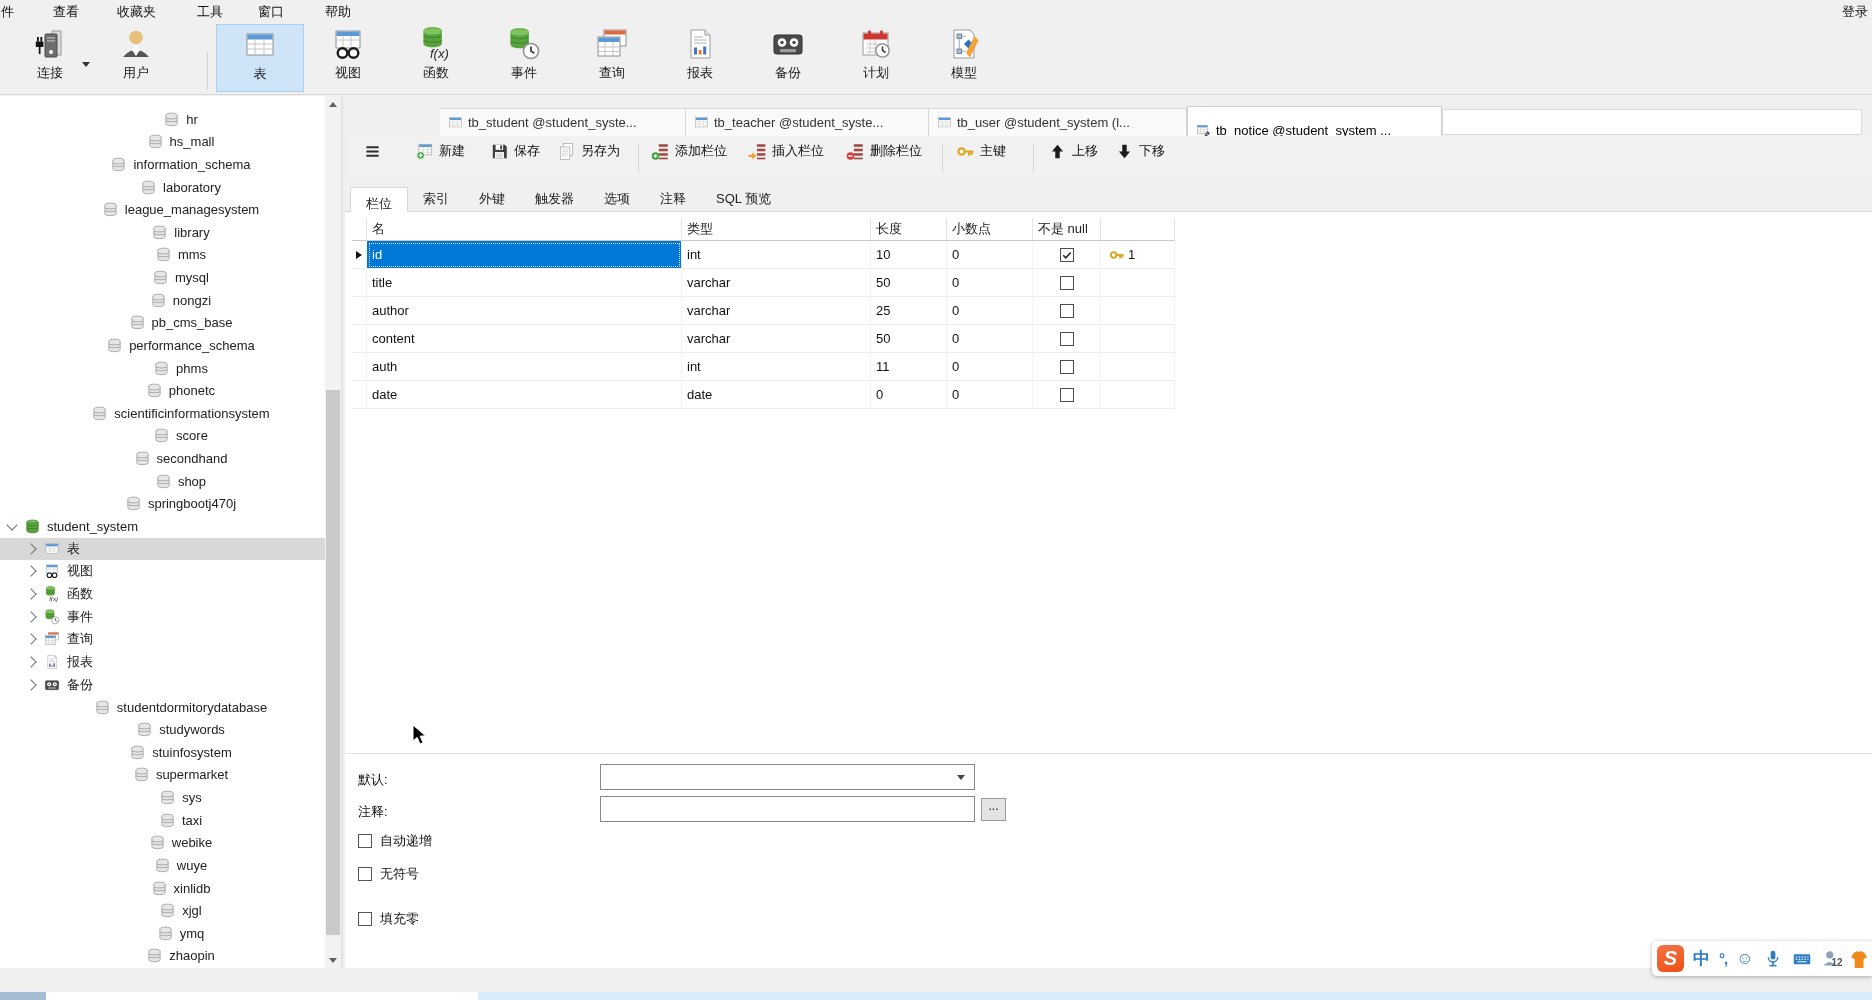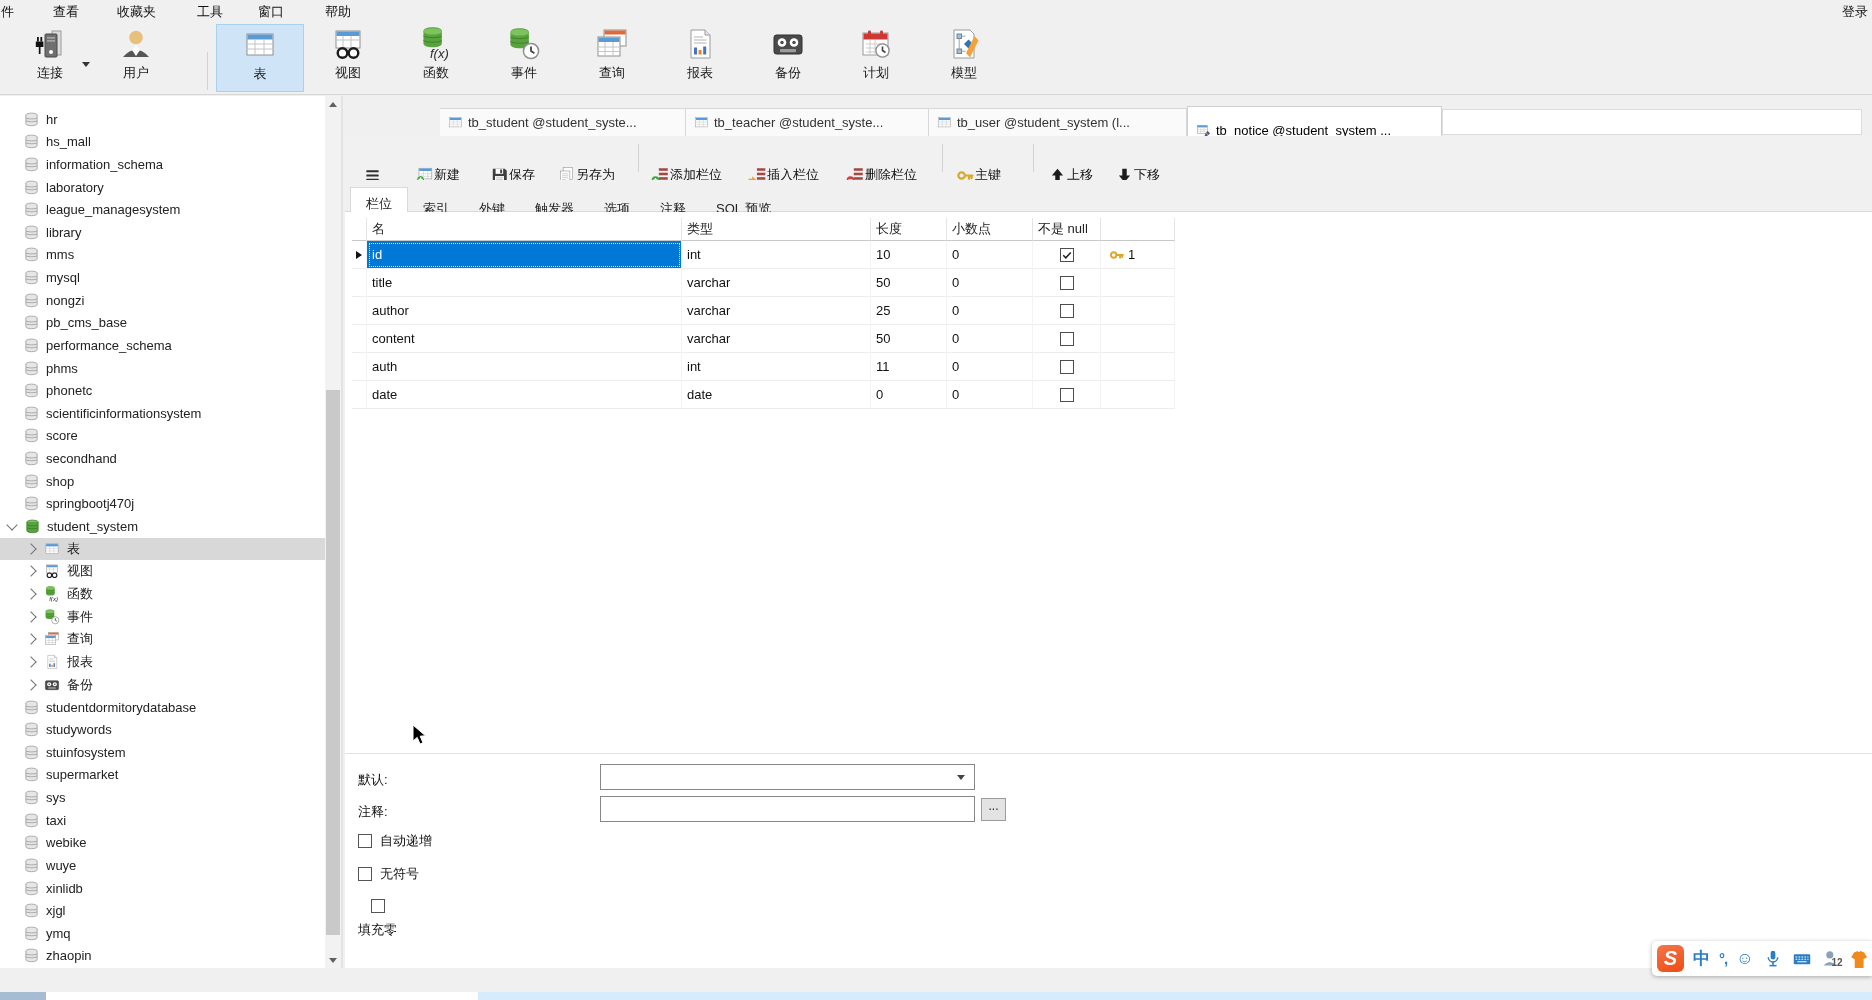--- a/index.html
+++ b/index.html
@@ -24,21 +24,21 @@
   .tb-vsep{position:absolute;top:30px;left:207px;width:1px;height:38px;background:#d2d2d2;}
   .conn-arrow{position:absolute;left:76px;top:38px;width:0;height:0;border-left:4px solid transparent;border-right:4px solid transparent;border-top:5px solid #333;}
 
   
   .sidebar{position:absolute;left:0;top:96px;width:341px;height:872px;background:#fff;overflow:hidden;}
   .side-list{position:absolute;left:0;top:12px;width:325px;}
   .srow{height:22.62px;display:flex;align-items:center;font-size:13px;color:#222;white-space:nowrap;}
   .srow.sel{background:#d8d8d8;}
   .srow .dbic{width:15px;height:15px;margin-right:7px;flex:0 0 auto;}
   .srow .dbic svg{width:15px;height:15px;}
-  .srow.db{padding-left:24px;}
+  .srow.db{padding-left:37px;justify-content:center;}
   .srow.opendb{padding-left:8px;}
   .srow.child{padding-left:27px;}
   .chev{width:7px;height:7px;border-right:1.6px solid #727272;border-bottom:1.6px solid #727272;flex:0 0 auto;margin-right:9px;}
   .chev.right{transform:rotate(-45deg);}
   .chev.down{transform:rotate(45deg);margin-top:-3px;}
   .tree-ic{width:16px;height:16px;margin-right:7px;flex:0 0 auto;}
   .tree-ic svg{width:16px;height:16px;}
   .side-scroll{position:absolute;left:325px;top:96px;width:16px;height:872px;background:#f2f2f2;}
   .sarr{position:absolute;left:0;width:16px;height:16px;display:flex;align-items:center;justify-content:center;}
   .tri-up{width:0;height:0;border-left:4px solid transparent;border-right:4px solid transparent;border-bottom:5px solid #606060;}
@@ -48,28 +48,28 @@
 
   
   .tabbar{position:absolute;left:345px;top:96px;width:1527px;height:40px;background:#f0f0f0;}
   .tab{position:absolute;top:12px;height:28px;display:flex;align-items:center;gap:5px;font-size:13px;color:#333;background:#fafafa;border-right:1px solid #d8d8d8;border-top:1px solid #d8d8d8;box-sizing:border-box;padding-left:8px;overflow:hidden;white-space:nowrap;}
   .tab .ic svg{width:15px;height:15px;}
   .tab.active{top:10px;height:48px;background:#fff;border:1px solid #cfcfcf;border-bottom:none;color:#000;}
   .tab-empty{position:absolute;left:1097px;top:13px;width:420px;height:26px;background:#fff;border:1px solid #dcdcdc;box-sizing:border-box;}
 
   
   .dtoolbar{position:absolute;left:345px;top:136px;width:1527px;height:44px;background:#f1f1f1;}
-  .dbtn{position:absolute;top:2px;height:26px;display:flex;align-items:center;font-size:13px;color:#111;white-space:nowrap;margin-top:24px;}
+  .dbtn{position:absolute;top:2px;height:26px;display:flex;align-items:center;gap:5px;font-size:13px;color:#111;white-space:nowrap;}
   .dbtn .ic svg{width:19px;height:19px;}
   .d-vsep{position:absolute;top:8px;width:1px;height:28px;background:#d4d4d4;}
 
   
   .dtabs{position:absolute;left:345px;top:180px;width:1527px;height:32px;background:#f0f0f0;border-bottom:1px solid #d9d9d9;box-sizing:border-box;}
   .dtabs-inner{position:absolute;left:5px;top:0;display:flex;height:32px;}
-  .dtab{display:flex;align-items:center;height:31px;margin-top:13px;padding:0 15px;font-size:13px;color:#222;}
+  .dtab{display:flex;align-items:center;height:31px;margin-top:3px;padding:0 15px;font-size:13px;color:#222;}
   .dtab.active{background:#fff;border:1px solid #d9d9d9;border-bottom:none;height:32px;margin-top:7px;}
 
   
   .content{position:absolute;left:345px;top:212px;width:1527px;height:541px;background:#fff;}
   .grid{position:absolute;left:7px;top:6px;}
   .g-header{display:flex;height:23px;}
   .g-hcell{display:flex;align-items:center;padding-left:5px;box-sizing:border-box;font-size:13px;color:#222;border-bottom:1px solid #c9c9c9;border-right:1px solid #e4e4e4;}
   .g-row{display:flex;height:28px;}
   .g-cell{display:flex;align-items:center;padding-left:5px;box-sizing:border-box;font-size:13px;color:#111;border-bottom:1px solid #ededed;border-right:1px solid #f3f3f3;overflow:hidden;}
   .g-cell.center{justify-content:center;padding-left:0;}
@@ -967,21 +967,21 @@
     <div class="ellip">...</div>
     <div id="fp-checks">
         <div class="cbrow" style="top: 78px;">
           <span class="cbsq"></span>
           <span>自动递增</span>
         </div>
         <div class="cbrow" style="top: 111px;">
           <span class="cbsq"></span>
           <span>无符号</span>
         </div>
-        <div class="cbrow" style="top: 145px; flex-direction: column;">
+        <div class="cbrow" style="top: 156px;">
           <span class="cbsq"></span>
           <span>填充零</span>
         </div>
       </div>
   </div>
 
   <div class="bstrip">
     <div class="s1"></div>
     <div class="s2"></div>
     <div class="s3"></div>

